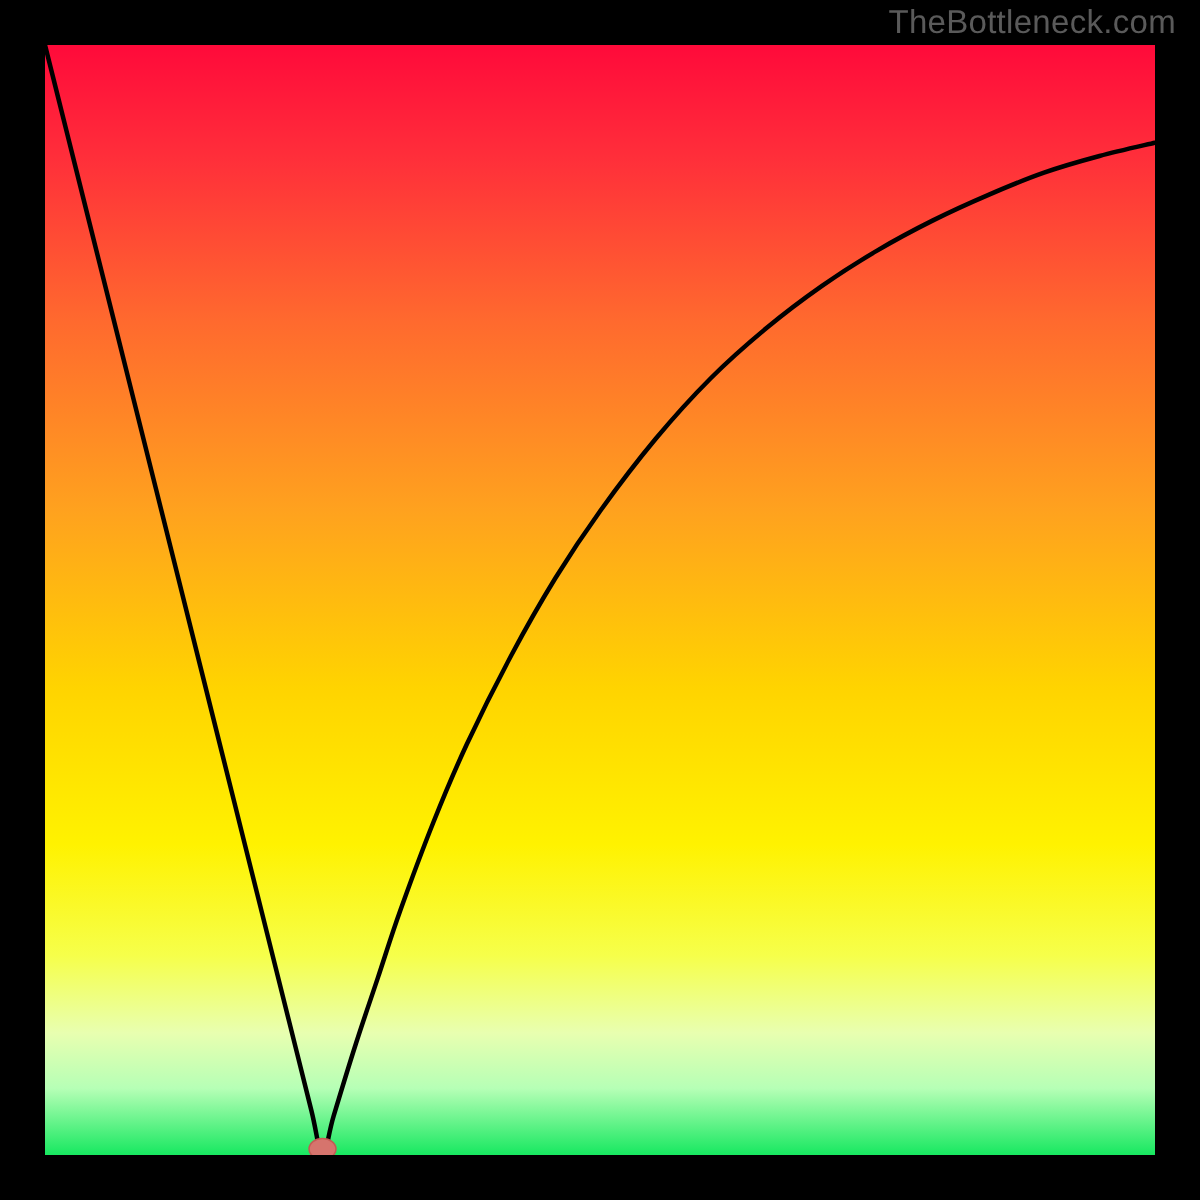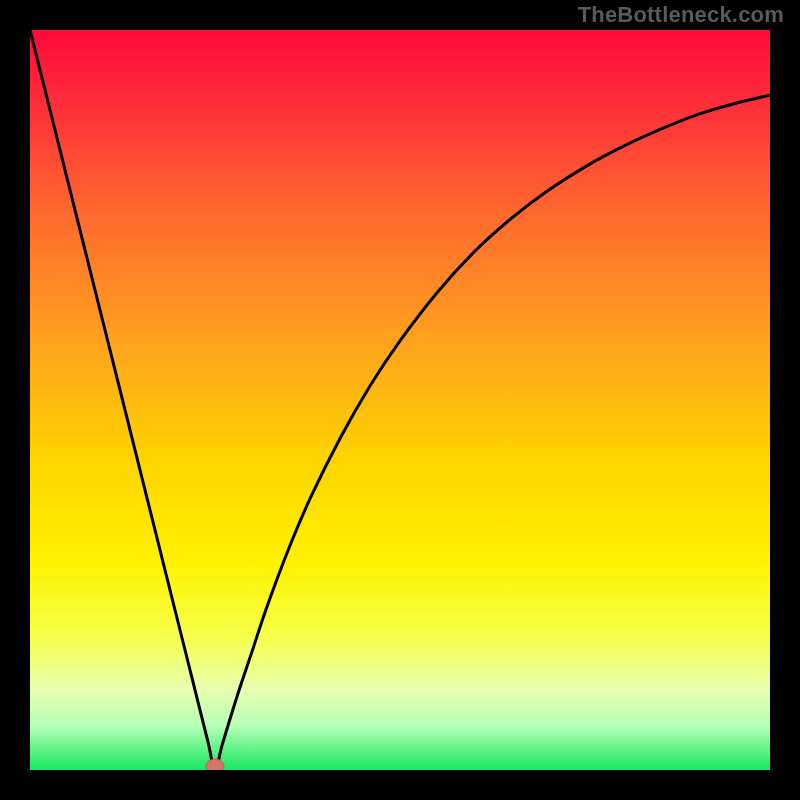--- a/index.html
+++ b/index.html
@@ -16,21 +16,21 @@
     width: 800px;
     height: 800px;
     background: #000;
   }
   .watermark {
     position: absolute;
     top: 2px;
     right: 16px;
     color: #5a5a5a;
     font-size: 22px;
-    font-weight: 700;
+    font-weight: 400;
     z-index: 10;
     letter-spacing: 0.2px;
   }
   .plot-area {
     position: absolute;
     left: 30px;
     top: 30px;
     width: 740px;
     height: 740px;
     overflow: hidden;

